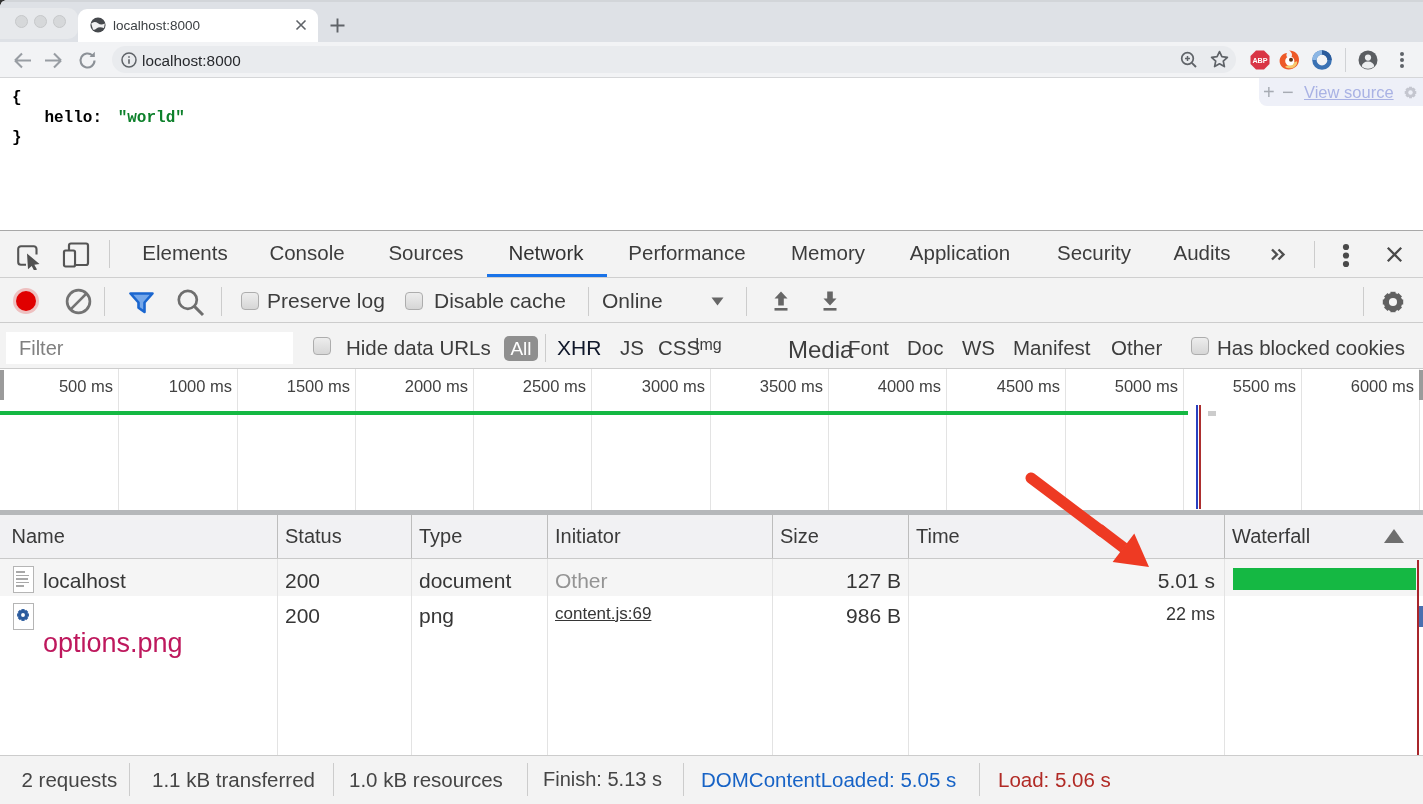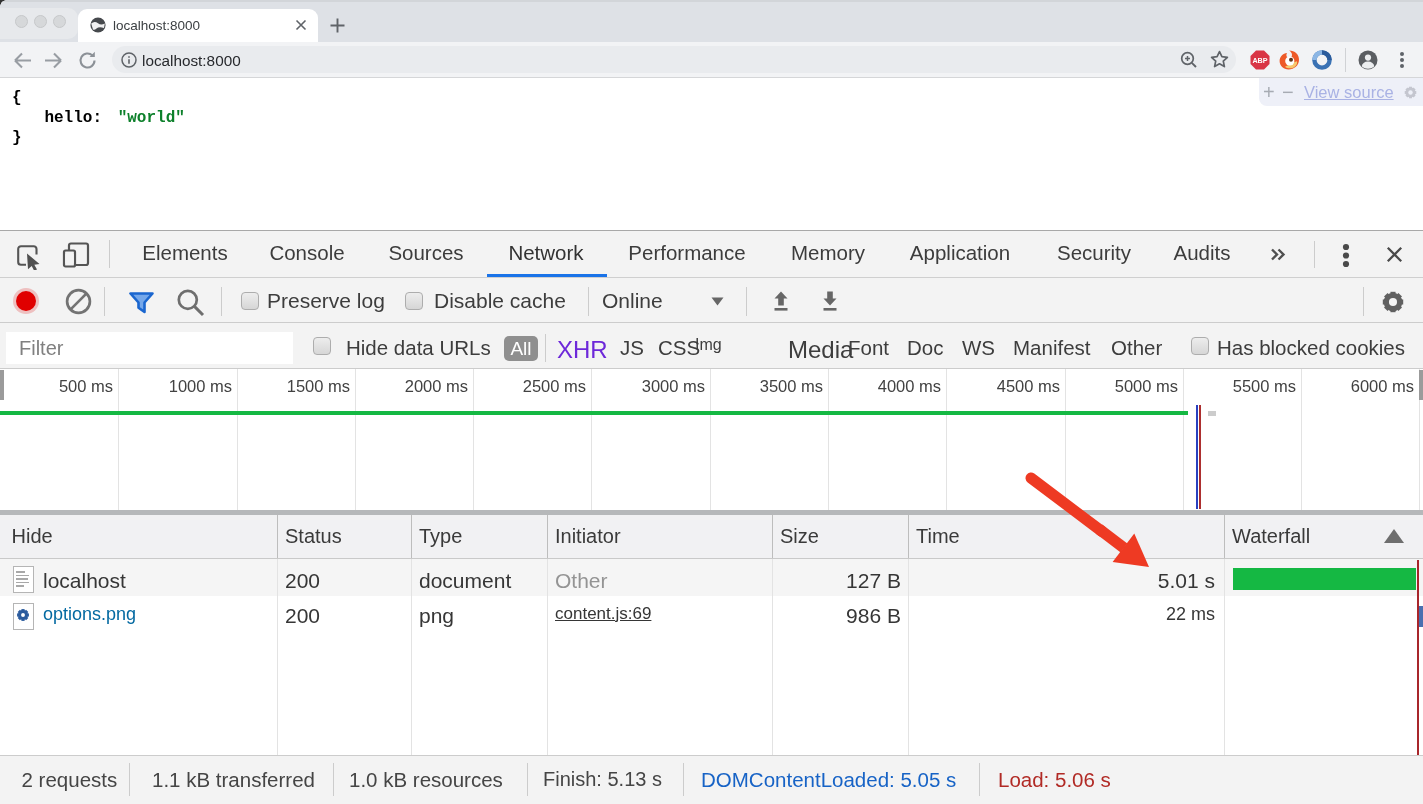--- a/index.html
+++ b/index.html
@@ -184,21 +184,21 @@
  <circle cx="10" cy="10" r="2.7" fill="#f3f3f3"></circle>
 </svg>
 
 <div class="abs" style="left:0;top:323px;width:1423px;height:45px;background:#f3f3f3;border-bottom:1px solid #ccc"></div>
 <div class="abs" style="left:6px;top:332px;width:287px;height:32px;background:#fff"></div>
 <div class="t" style="left:19px;top:337px;font-size:20px;color:#808080">Filter</div>
 <div class="cb" style="left:313px;top:337px"></div>
 <div class="t" style="left:346px;top:336px;font-size:20.5px;color:#3d3d3d">Hide data URLs</div>
 <div class="abs" style="left:504px;top:336px;width:34px;height:25px;background:#8f8f8f;border-radius:5px;color:#fff;font-size:19px;text-align:center;line-height:25px">All</div>
 <div class="vsep" style="left:545px;top:334px;height:28px"></div>
-<div class="t" style="left:557px;top:336px;font-size:24px;color:#6d28d9">XHR</div>
+<div class="t" style="left:557px;top:336px;font-size:21px;color:#0f172a">XHR</div>
 <div class="t" style="left:620px;top:336px;font-size:20.5px;color:#3d3d3d">JS</div>
 <div class="t" style="left:658px;top:336px;font-size:20.5px;color:#3d3d3d">CSS</div>
 <div class="t" style="left:695px;top:336px;font-size:16px;color:#3d3d3d">Img</div>
 <div class="t" style="left:788px;top:336px;font-size:24px;color:#3d3d3d">Media</div>
 <div class="t" style="left:848px;top:336px;font-size:20.5px;color:#3d3d3d">Font</div>
 <div class="t" style="left:907px;top:336px;font-size:20.5px;color:#3d3d3d">Doc</div>
 <div class="t" style="left:962px;top:336px;font-size:20.5px;color:#3d3d3d">WS</div>
 <div class="t" style="left:1013px;top:336px;font-size:20.5px;color:#3d3d3d">Manifest</div>
 <div class="t" style="left:1111px;top:336px;font-size:20.5px;color:#3d3d3d">Other</div>
 <div class="cb" style="left:1191px;top:337px"></div>
@@ -233,21 +233,21 @@
 <div class="abs" style="left:1419px;top:370px;width:4px;height:30px;background:#9b9b9b"></div>
 <div class="abs" style="left:0;top:411px;width:1188px;height:4px;background:#15b843"></div>
 <div class="abs" style="left:1208px;top:411px;width:8px;height:5px;background:#ccc"></div>
 <div class="abs" style="left:1196px;top:405px;width:2px;height:104px;background:#2940c0"></div>
 <div class="abs" style="left:1198.5px;top:405px;width:2px;height:104px;background:#ad2f2f"></div>
 
 <div class="abs" style="left:0;top:510px;width:1423px;height:5px;background:#b6b8ba"></div>
 <div class="abs" style="left:0;top:515px;width:1423px;height:43px;background:#f1f1f3;border-bottom:1px solid #c9c9c9"></div>
 <div class="abs" style="left:0;top:559px;width:1423px;height:37px;background:#f5f5f5"></div>
 
-<div class="t" style="left:11.5px;top:525px;font-size:20px;color:#3a3a3a">Hide</div>
+<div class="t" style="left:11.5px;top:525px;font-size:20px;color:#3a3a3a">Name</div>
 <div class="t" style="left:285px;top:525px;font-size:20px;color:#3a3a3a">Status</div>
 <div class="t" style="left:419px;top:525px;font-size:20px;color:#3a3a3a">Type</div>
 <div class="t" style="left:555px;top:525px;font-size:20px;color:#3a3a3a">Initiator</div>
 <div class="t" style="left:780px;top:525px;font-size:20px;color:#3a3a3a">Size</div>
 <div class="t" style="left:916px;top:525px;font-size:20px;color:#3a3a3a">Time</div>
 <div class="t" style="left:1232px;top:525px;font-size:20px;color:#3a3a3a">Waterfall</div>
 <div class="abs" style="left:1384px;top:529px;width:0;height:0;border-left:10px solid transparent;border-right:10px solid transparent;border-bottom:14px solid #6e6e6e"></div>
 
 <div class="abs" style="left:277px;top:515px;width:1px;height:43px;background:#bdbdbd"></div>
 <div class="abs" style="left:411px;top:515px;width:1px;height:43px;background:#bdbdbd"></div>
@@ -281,21 +281,21 @@
 <svg class="abs" style="left:15px;top:607px" width="16" height="16" viewBox="0 0 20 20">
  <g fill="#2c5c9e">
       <circle cx="10" cy="10" r="6.2"></circle>
  <rect x="8" y="2.6" width="4" height="14.8"></rect>
  <rect x="8" y="2.6" width="4" height="14.8" transform="rotate(45 10 10)"></rect>
  <rect x="8" y="2.6" width="4" height="14.8" transform="rotate(90 10 10)"></rect>
  <rect x="8" y="2.6" width="4" height="14.8" transform="rotate(135 10 10)"></rect>
     </g>
  <circle cx="10" cy="10" r="2.4" fill="#fff"></circle>
 </svg>
-<div class="t" style="left:43px;top:604px;font-size:18px;color:#0369a1">options.png</div>
+<div class="t" style="left:43px;top:628px;font-size:27px;color:#be185d">options.png</div>
 <div class="t" style="left:285px;top:604px;font-size:21px;color:#363636">200</div>
 <div class="t" style="left:419px;top:604px;font-size:21px;color:#363636">png</div>
 <div class="t" style="left:555px;top:604px;font-size:17px;color:#363636;text-decoration:underline">content.js:69</div>
 <div class="t" style="left:901px;top:604px;font-size:21px;color:#363636;transform:translateX(-100%)">986 B</div>
 <div class="t" style="left:1215px;top:604px;font-size:18px;color:#363636;transform:translateX(-100%)">22 ms</div>
 <div class="abs" style="left:1418px;top:606px;width:5px;height:21px;background:#4a6fb0"></div>
 
 <div class="abs" style="left:1417px;top:560px;width:2px;height:195px;background:#a8262b"></div>
 
 <svg class="abs" style="left:1000px;top:440px" width="180" height="140" viewBox="0 0 180 140">

